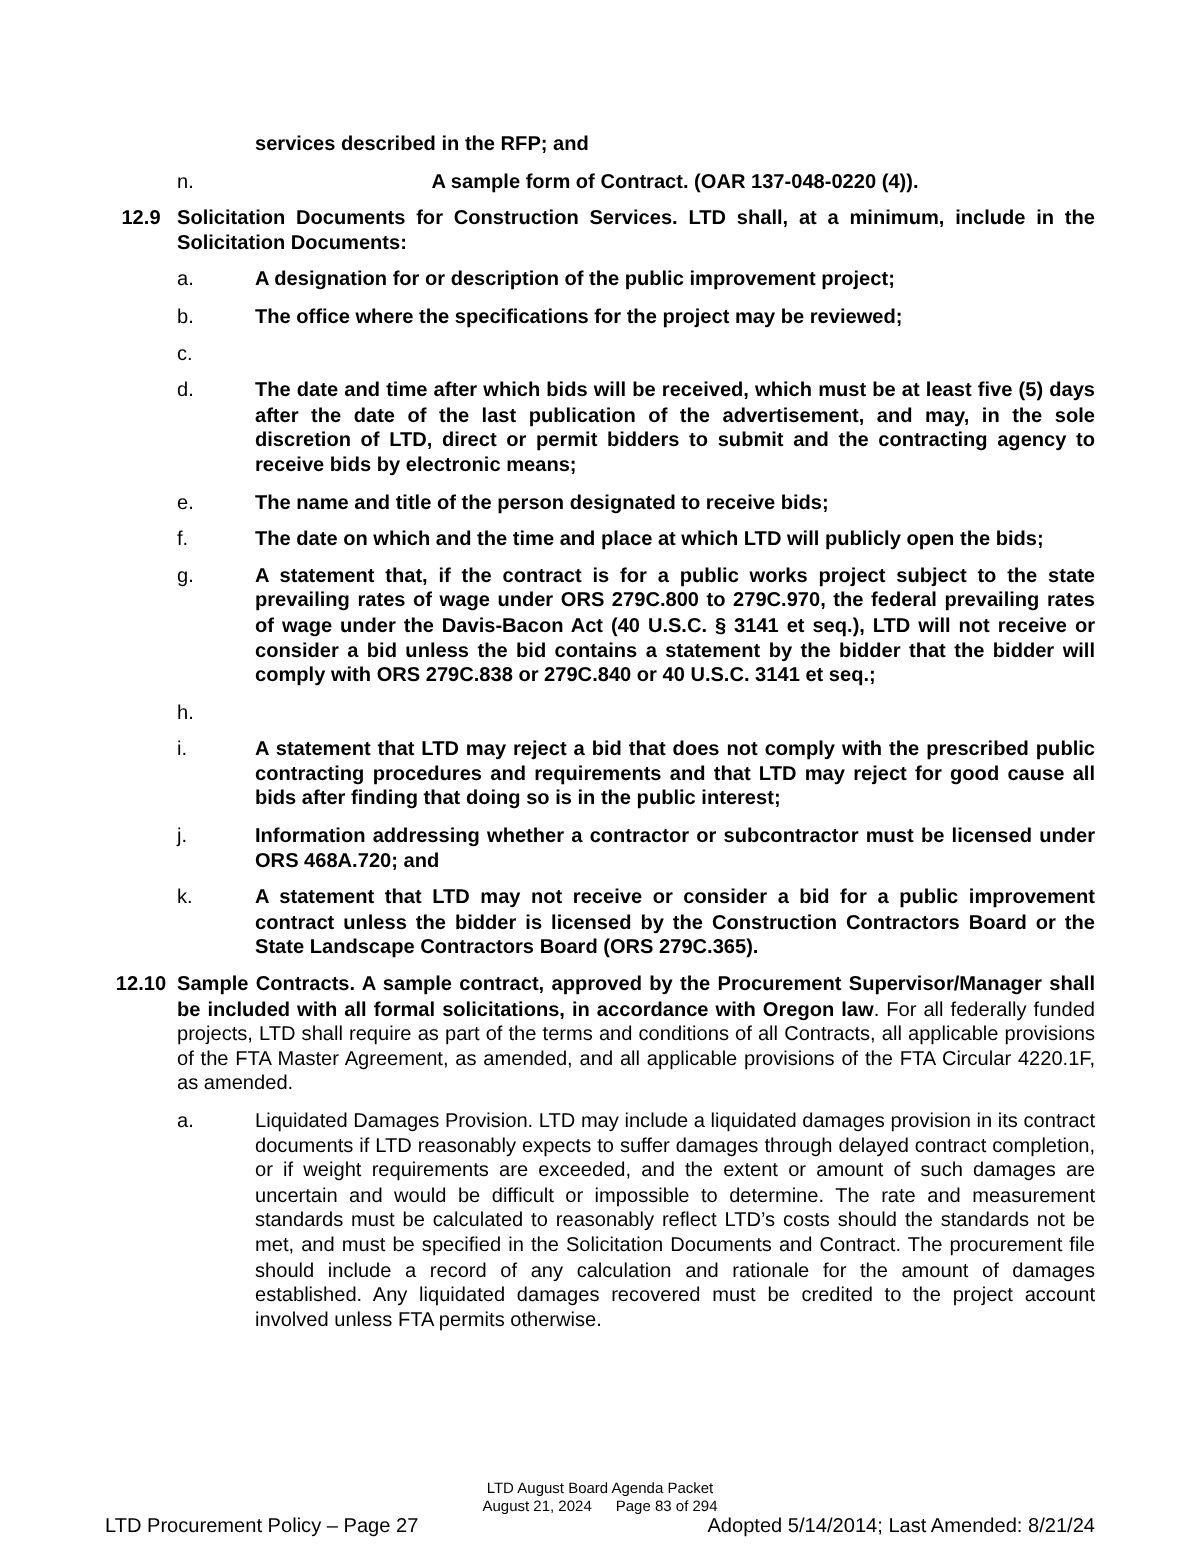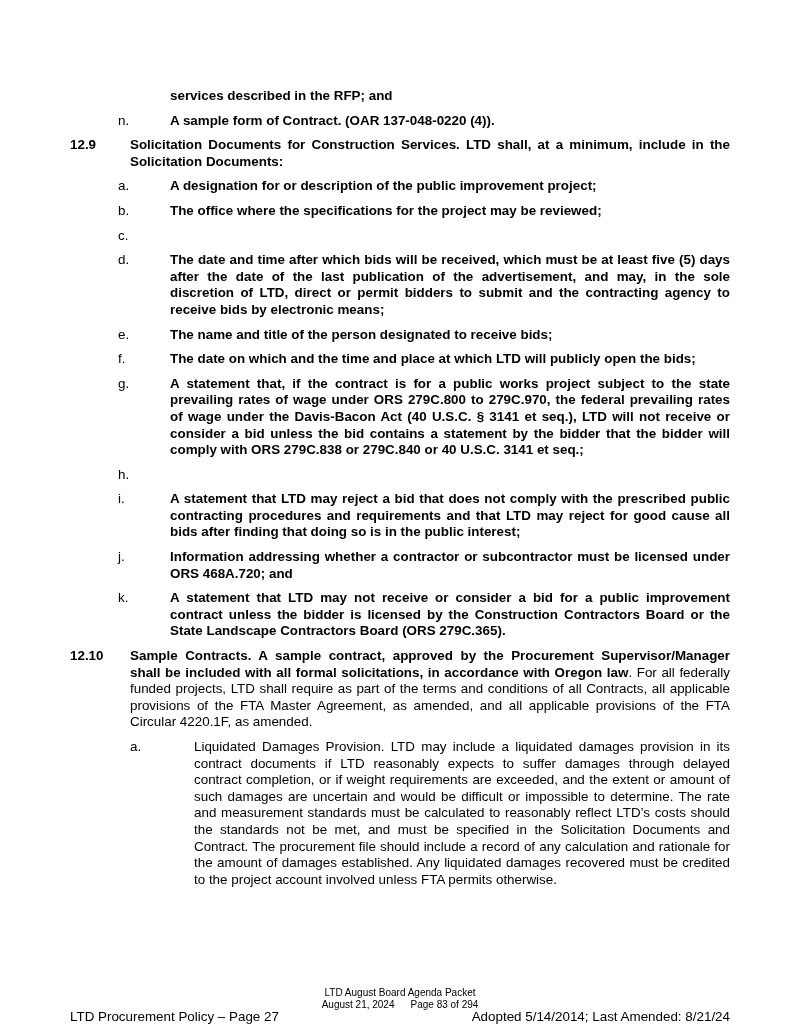--- a/index.html
+++ b/index.html
@@ -19,26 +19,26 @@
   }
   .content {
     position: absolute;
     top: 88px;
     left: 70px;
     right: 70px;
     font-size: 13.4px;
     line-height: 16.6px;
   }
   .row { display: flex; margin-bottom: 8px; }
-  .row.sect { margin-top: 3px; gap: 12px; }
+  .row.sect { margin-top: 3px; }
   .num    { flex: 0 0 48px; width: 48px; }
   .gapcol { flex: 0 0 48px; width: 48px; }
   .letter { flex: 0 0 52px; width: 52px; }
   .txt    { flex: 1; }
-  .bold   { font-weight: bold; }
+  .bold   { font-weight: bold; text-align: center; }
   .just   { text-align: justify; }
   .cont-line { margin-left: 100px; }
   .footer-main {
     position: absolute;
     left: 70px;
     right: 70px;
     top: 1009px;
     display: flex;
     justify-content: space-between;
     font-size: 13.4px;

